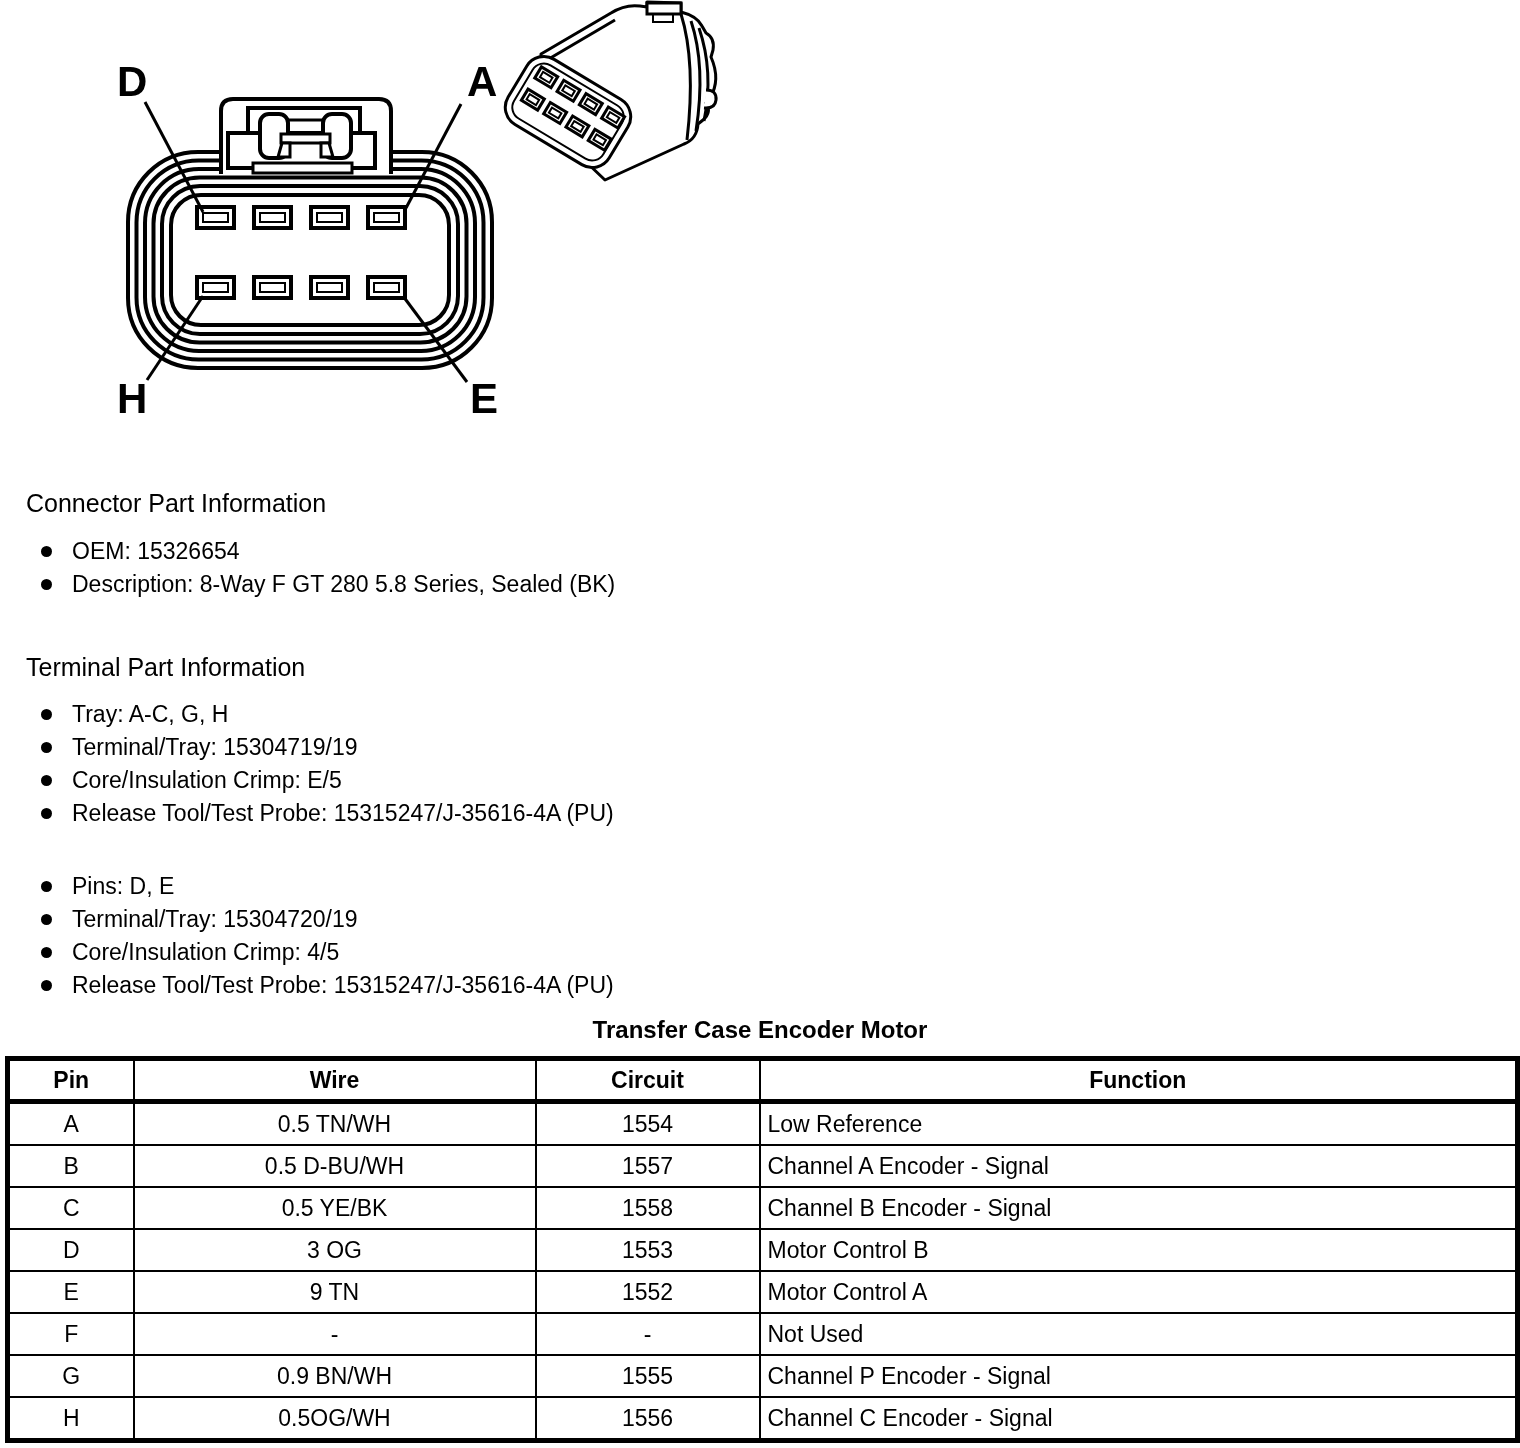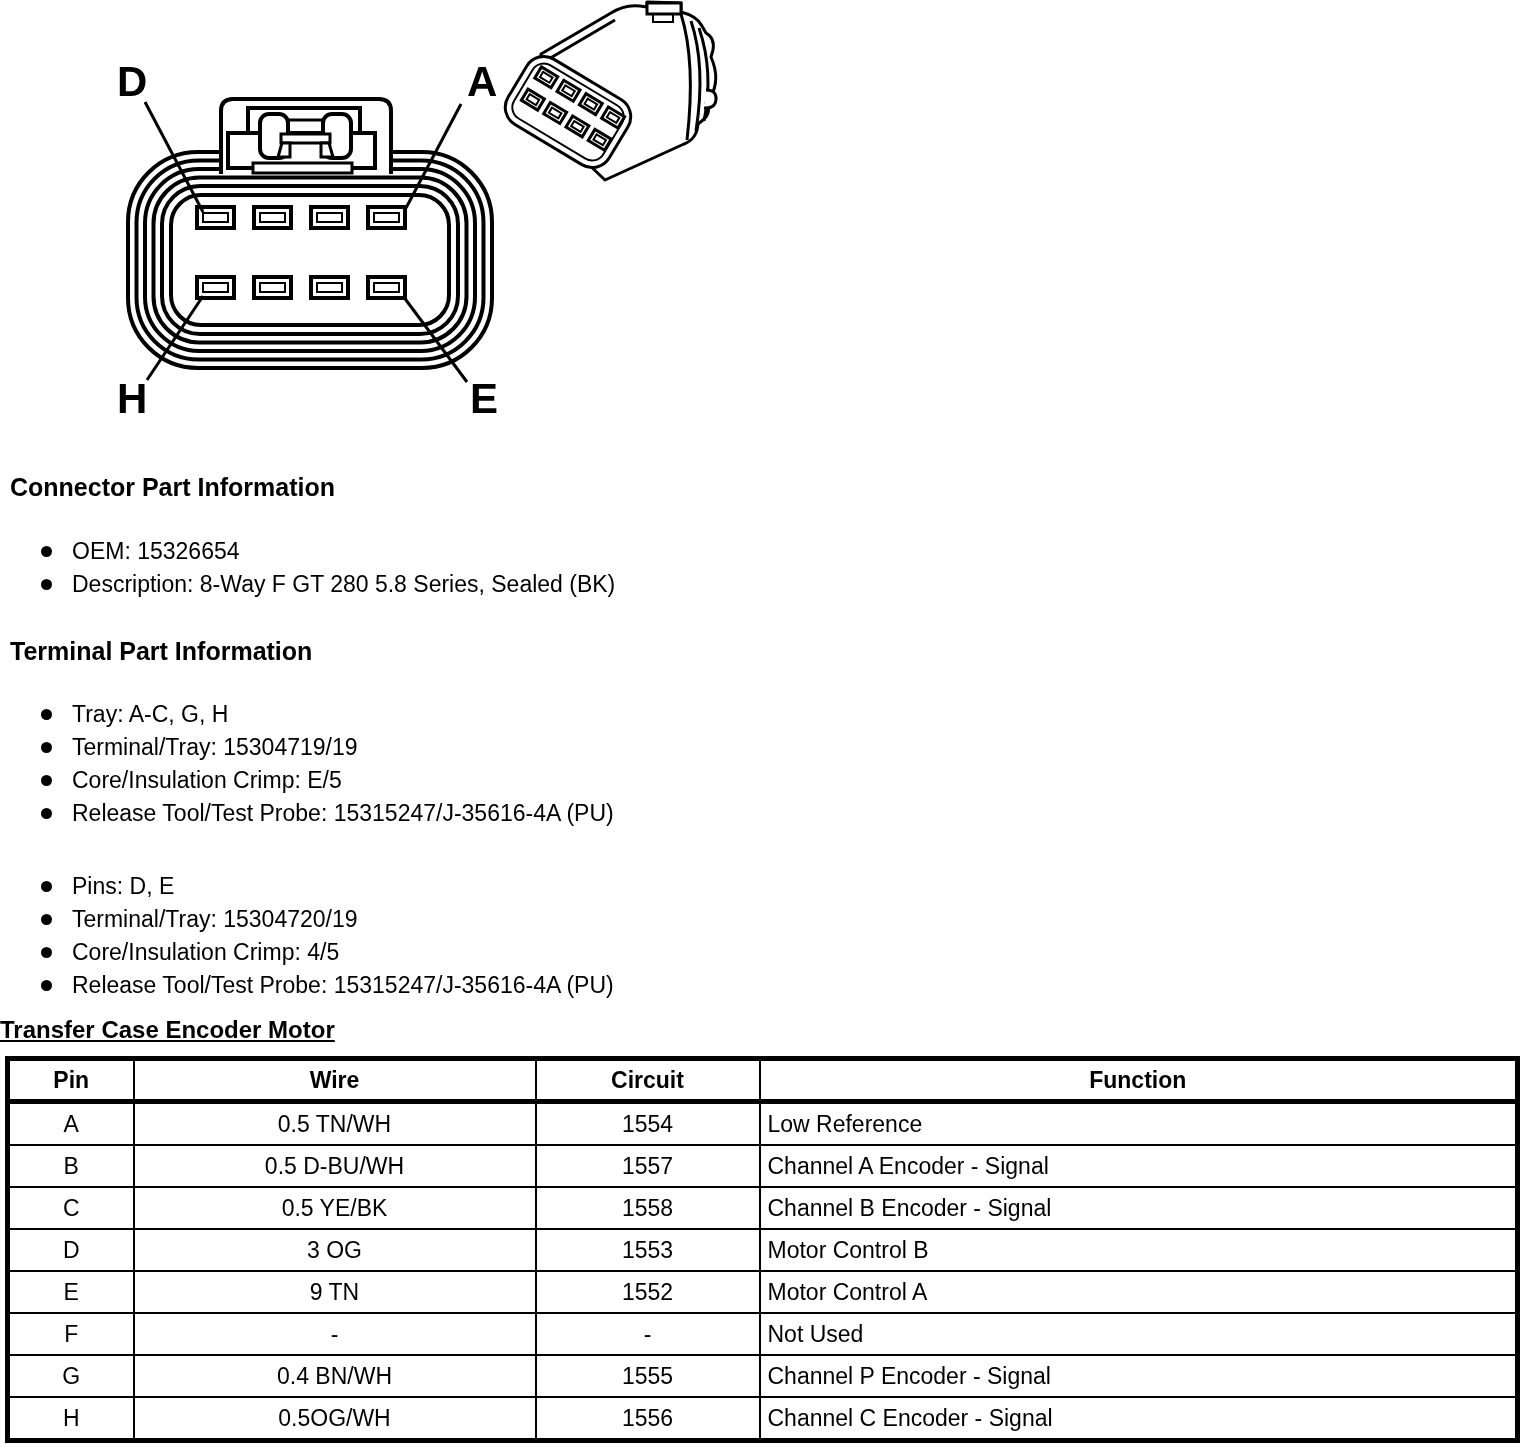--- a/index.html
+++ b/index.html
@@ -9,41 +9,41 @@
     height:1448px;
     background:#fff;
     color:#000;
     font-family:"Liberation Sans", sans-serif;
     overflow:hidden;
   }
   svg{position:absolute;}
   #front-view{left:95px;top:50px;}
   #iso-view{left:495px;top:0;}
   .section-heading{
-    position:absolute;left:10px;margin:0;
-    font-size:25px;font-weight:bold;line-height:1;
+    position:absolute;left:10px;margin:16px;
+    font-size:25px;font-weight:normal;line-height:1;
   }
   #connector-heading{top:475px;}
   #terminal-heading{top:639px;}
   .bullets{
     position:absolute;left:10px;margin:8px;padding:0;
     list-style:none;font-size:23px;
   }
   .bullets li{display:flex;align-items:center;height:33px;white-space:nowrap;}
   .bullets li::before{
     content:"";flex:0 0 11px;width:11px;height:11px;
     border-radius:50%;background:#000;
     margin-left:23px;margin-right:20px;
   }
   #connector-bullets{top:527px;}
   #terminal-bullets-1{top:690px;}
   #terminal-bullets-2{top:862px;}
   .table-title{
     position:absolute;top:1016px;left:0;width:1520px;
-    font-size:24px;font-weight:bold;margin:0;text-decoration:underline;
+    text-align:center;font-size:24px;font-weight:bold;margin:0;
   }
   .pin-table{
     position:absolute;top:1056px;left:5px;
     width:1510px;table-layout:fixed;
     border-collapse:collapse;
     border:5px solid #000;
   }
   .pin-table th{
     border:2px solid #000;border-bottom:5px solid #000;
     font-size:23px;font-weight:bold;height:38px;padding:0;
@@ -226,21 +226,21 @@
         <td class="c-function">Motor Control A</td>
       </tr>
       <tr>
         <td class="c-pin">F</td>
         <td class="c-wire">-</td>
         <td class="c-circuit">-</td>
         <td class="c-function">Not Used</td>
       </tr>
       <tr>
         <td class="c-pin">G</td>
-        <td class="c-wire">0.4 BN/WH</td>
+        <td class="c-wire">0.9 BN/WH</td>
         <td class="c-circuit">1555</td>
         <td class="c-function">Channel P Encoder - Signal</td>
       </tr>
       <tr>
         <td class="c-pin">H</td>
         <td class="c-wire">0.5OG/WH</td>
         <td class="c-circuit">1556</td>
         <td class="c-function">Channel C Encoder - Signal</td>
       </tr>
     </tbody>

